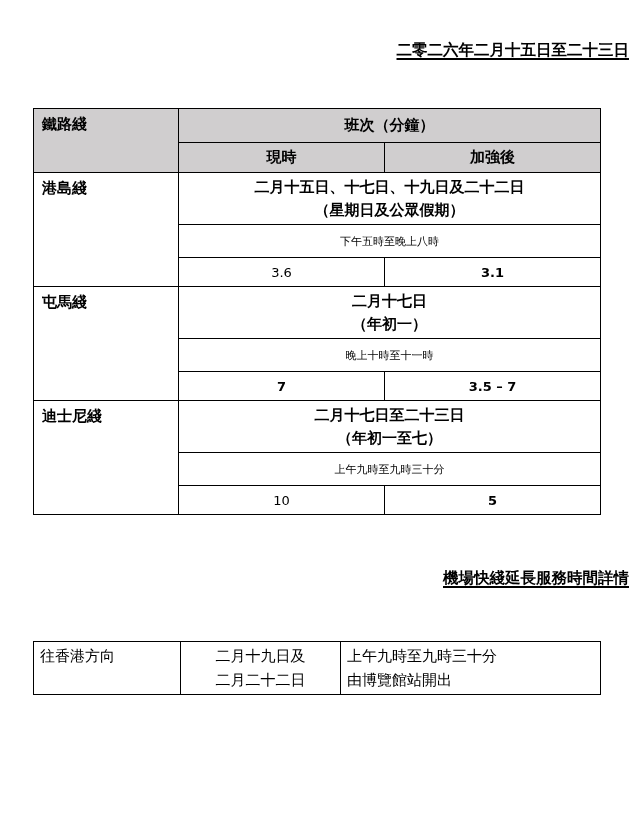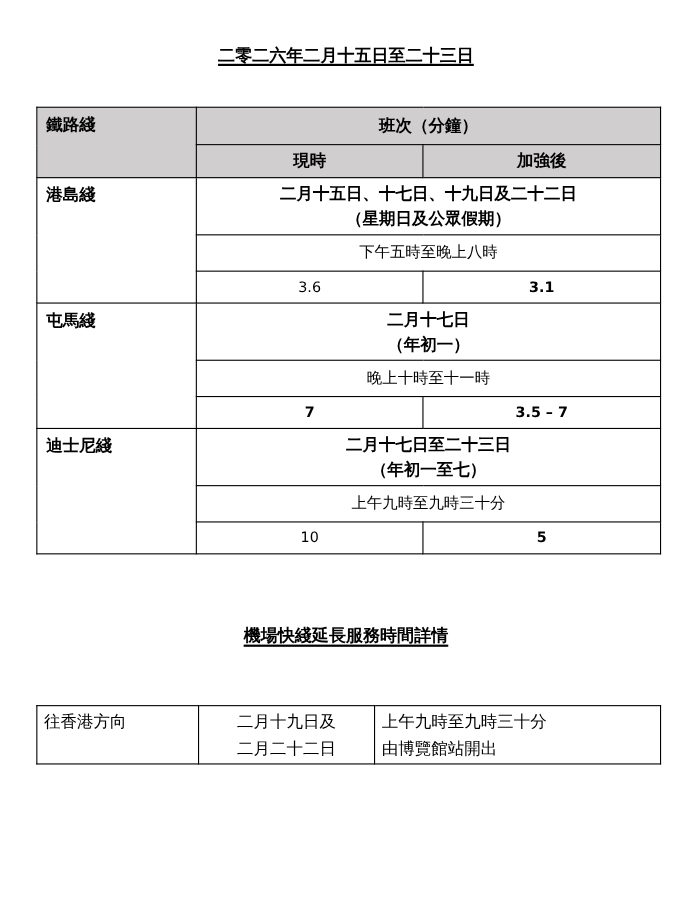--- a/index.html
+++ b/index.html
@@ -12,21 +12,21 @@
     height: 822px;
     position: relative;
     font-family: "DejaVu Sans", sans-serif;
     color: #000;
     overflow: hidden;
   }
   .title-block {
     position: absolute;
     left: 0;
     width: 629px;
-    text-align: center;
+    text-align: right;
   }
   .title-line {
     display: block;
     font-weight: bold;
     font-size: 15.5px;
     line-height: 24px;
     text-decoration: underline;
     text-underline-offset: 3px;
     text-decoration-thickness: 1.5px;
     letter-spacing: 0px;
@@ -45,31 +45,31 @@
     vertical-align: middle;
   }
   .hdr { background: #d0cecf; font-weight: bold; }
   .b { font-weight: bold; }
   .c { text-align: center; }
   .serif { font-family: "DejaVu Serif", serif; }
 
   
   #t1 {
     left: 33px;
-    top: 97px;
+    top: 108px;
     width: 567px;
   }
   #t1 td { font-size: 15px; }
   #t1 .line-name {
     vertical-align: top;
     padding: 6px 0 0 8px;
     font-weight: bold;
   }
   #t1 .date-cell { line-height: 23px; padding: 3px 0 2px 0; }
-  #t1 .time-cell { height: 32px; font-size: 14px; font-family: Liberation Serif, serif; }
+  #t1 .time-cell { height: 32px; font-size: 11px; font-family: Liberation Serif, serif; }
   #t1 .val-cell { height: 28px; font-size: 13px; margin-top: 32px; }
   #t1 .hdr-h1 { height: 33px; }
   #t1 .hdr-h2 { height: 29px; }
 
   
   #t2 {
     left: 33px;
     top: 641px;
     width: 567px;
   }

